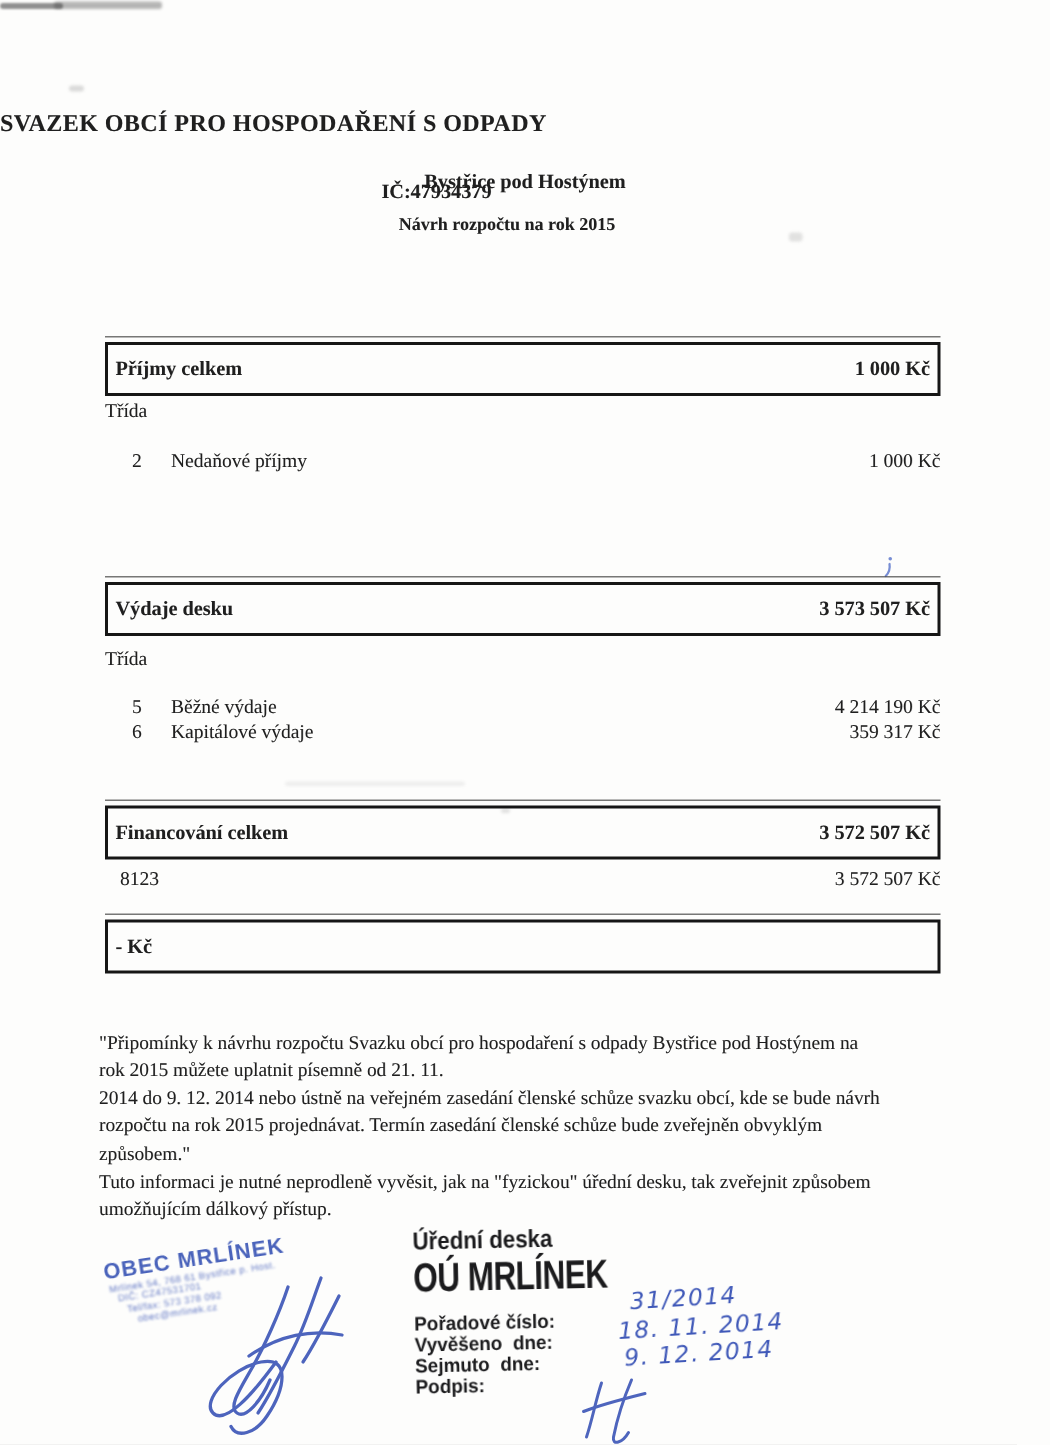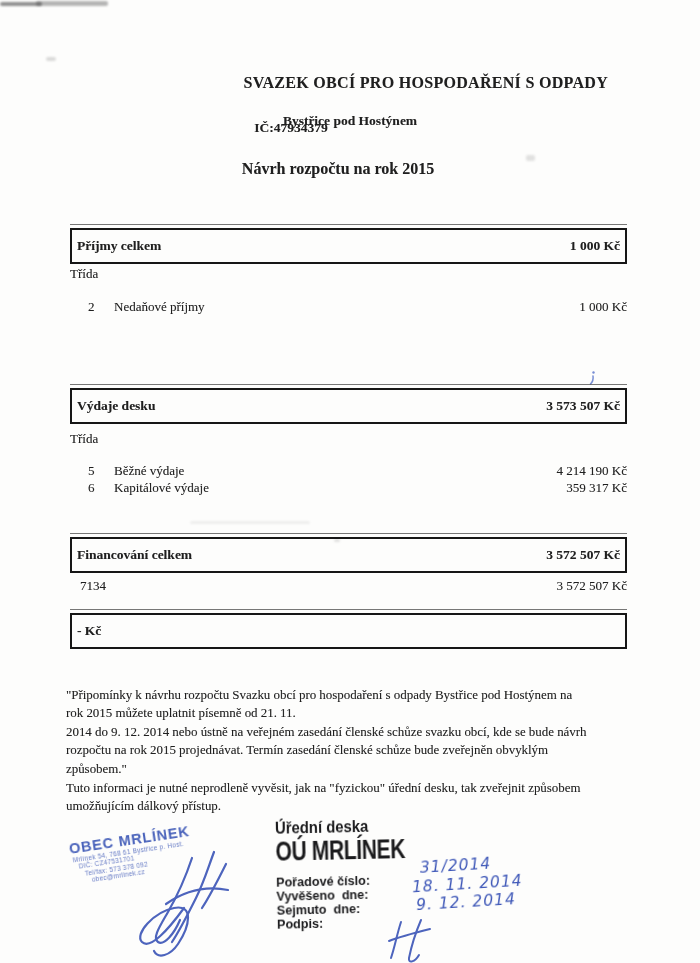--- a/index.html
+++ b/index.html
@@ -3,28 +3,28 @@
 <meta charset="utf-8">
 <style>
   html,body{margin:0;padding:0;background:#e9e9e9;}
   #page{
     position:relative;width:700px;height:963px;margin:0 auto;
     background:#fdfdfc;overflow:hidden;
     font-family:"Liberation Serif",serif;color:#1f1f1f;
     text-shadow:0.2px 0.2px 0.35px rgba(40,40,40,.30);
   }
   
-  .doc-title{position:absolute;left:0;top:74px;width:608px;text-align:right;
+  .doc-title{position:absolute;left:0;top:74px;width:608px;text-align:left;
     font-size:16px;font-weight:bold;letter-spacing:.3px;}
   .doc-sub1{position:absolute;left:0;top:113px;width:700px;text-align:center;
     font-size:13.5px;font-weight:bold;}
   .doc-sub2{position:absolute;left:0;top:120px;width:582px;text-align:center;
     font-size:13.5px;font-weight:bold;}
-  .doc-sub3{position:absolute;left:0;top:160px;width:676px;text-align:center;
-    font-size:16px;font-weight:bold;}
+  .doc-sub3{position:absolute;left:0;top:142px;width:676px;text-align:center;
+    font-size:12px;font-weight:bold;}
   
   .hdr-box{position:absolute;left:70px;width:557px;height:25px;
     border:2.5px solid #161616;box-sizing:border-box;
     display:flex;align-items:center;justify-content:space-between;
     padding:16px 5px;font-weight:bold;font-size:13.5px;}
   .hdr-box::before{content:"";position:absolute;left:-2px;right:-2px;top:-6px;
     height:1.3px;background:#4a4a4a;opacity:.75;}
   
   .grp{position:absolute;left:70px;font-size:13px;}
   .data-row{position:absolute;left:70px;width:557px;display:flex;
@@ -117,21 +117,21 @@
     <span class="row-code">6</span>
     <span class="row-label">Kapitálové výdaje</span>
     <span class="row-value">359 317 Kč</span>
   </div>
 
   <div class="hdr-box" style="top:537px">
     <span>Financování celkem</span>
     <span>3 572 507 Kč</span>
   </div>
   <div class="data-row row-8123" style="top:578px">
-    <span class="row-code" style="width:44px">7134</span>
+    <span class="row-code" style="width:44px">8123</span>
     <span class="row-label"></span>
     <span class="row-value">3 572 507 Kč</span>
   </div>
 
   <div class="hdr-box" style="top:613px">
     <span>- Kč</span>
   </div>
 
   <div class="para" style="top:686px">"Připomínky k návrhu rozpočtu Svazku obcí pro hospodaření s odpady Bystřice pod Hostýnem na
 rok 2015 můžete uplatnit písemně od  21. 11.

